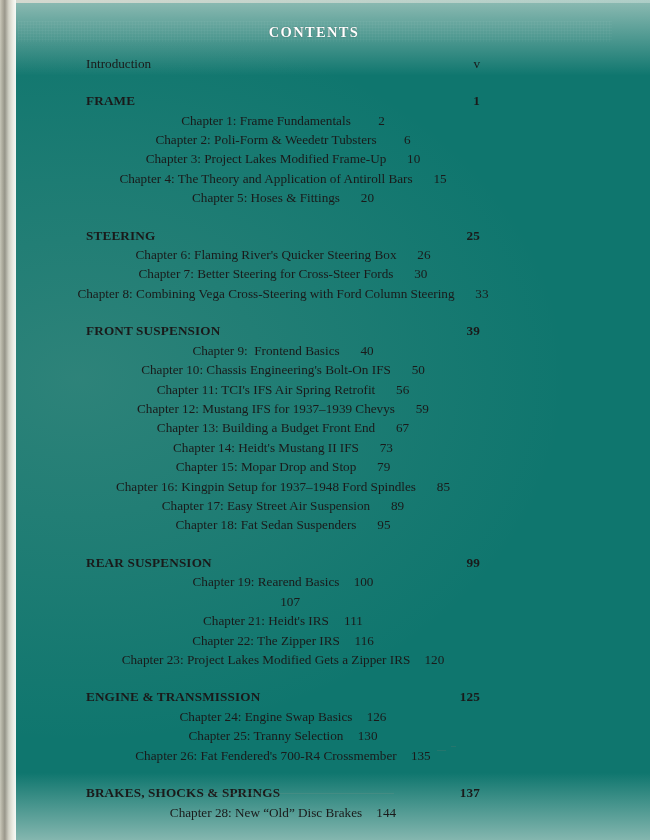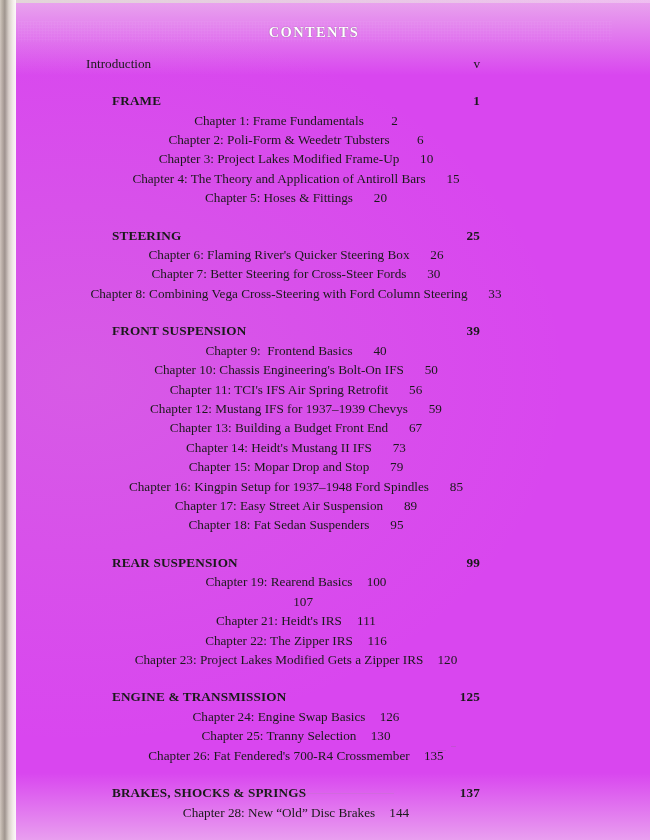--- a/index.html
+++ b/index.html
@@ -10,21 +10,21 @@
   body {
     font-family: "Liberation Serif", "DejaVu Serif", serif;
     -webkit-font-smoothing: antialiased;
   }
 
   #page {
     position: relative;
     width: 650px;
     height: 840px;
     overflow: hidden;
-    background: #d946ef;
+    background: #0f766e;
   }
 
   
   .scan-binding {
     position: absolute;
     top: 0; left: 0;
     width: 16px; height: 840px;
     background: linear-gradient(to right,
         #cfcabc 0%, #b9b3a4 12%, #9c968a 30%,
         #d8d4c8 55%, #f4f2ea 82%, #fdfdfb 100%);
@@ -103,21 +103,21 @@
     text-align: right;
     min-width: 34px;
   }
 
   .row.front {
     font-size: 13.2px;
     line-height: 18px;
     gap: 32px;
   }
 
-  .group { margin-top: 18px; margin-left: 26px; }
+  .group { margin-top: 18px; }
 
   .row.section {
     font-weight: bold;
     font-size: 13.2px;
     line-height: 19.5px;
     letter-spacing: .15px;
   }
   .row.chapter {
     font-size: 13.2px;
     line-height: 19.4px;

